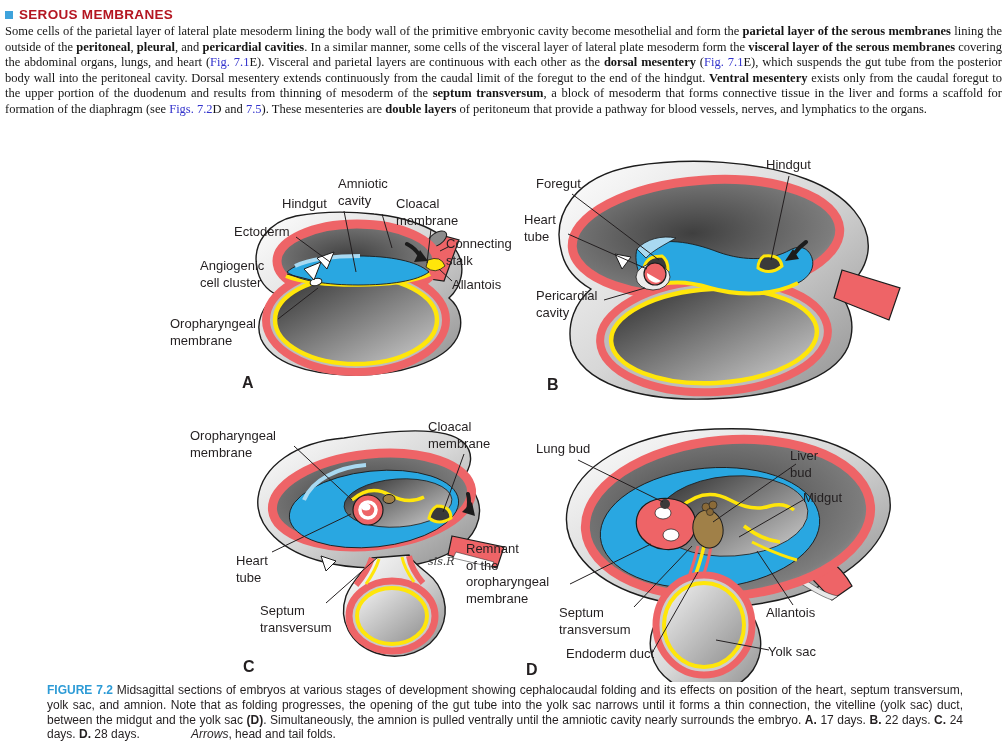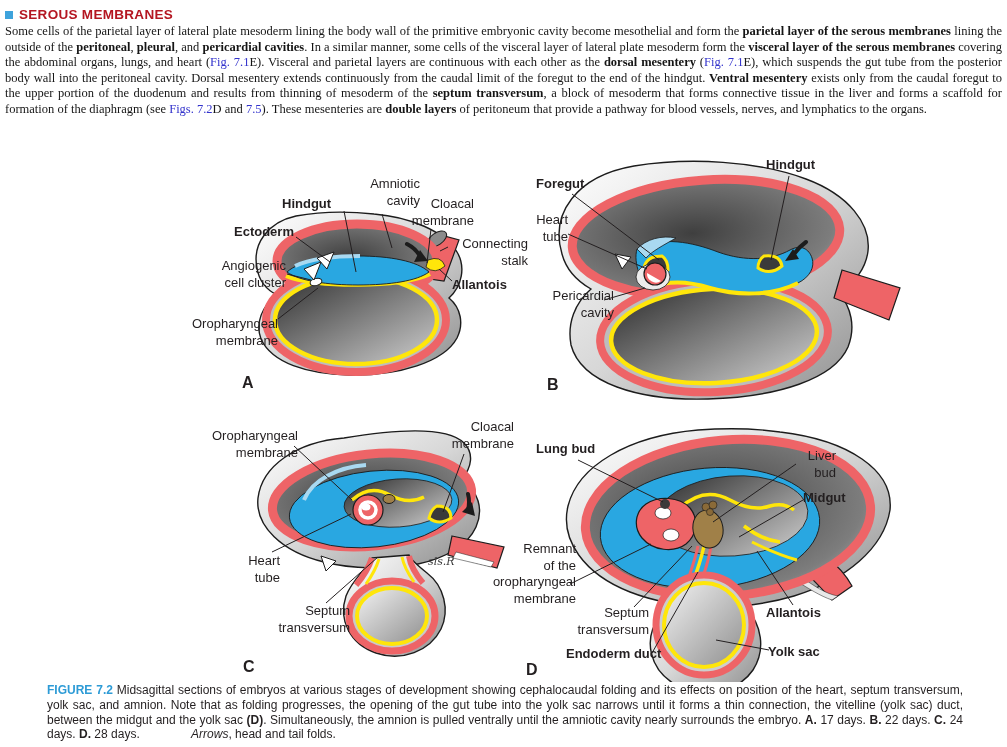--- a/index.html
+++ b/index.html
@@ -15,22 +15,22 @@
   .bodytext{position:absolute;left:5px;top:24px;width:997px;text-align:justify;
     font:12.5px/15.5px "Liberation Serif",serif;color:#151515;}
   .bodytext .b{font-weight:bold;margin-top:36px;}
   .l{color:var(--link-blue);}
   .i{font-style:italic;margin-left:48px;}
   .fb{color:var(--caption-blue);font-weight:bold;}
   .b{font-weight:bold;}
   .figure{position:absolute;left:0;top:148px;width:1007px;height:534px;}
   .figure svg{position:absolute;left:0;top:0;}
   .fl{position:absolute;font:13px/16.5px "Liberation Sans",sans-serif;color:var(--ink);
-    white-space:pre-line;text-align:right;}
-  .fl.la{text-align:right;font-weight:bold;}
+    white-space:pre-line;text-align:left;}
+  .fl.la{text-align:right;}
   .pl{position:absolute;font:bold 16px "Liberation Sans",sans-serif;color:var(--ink);}
   .sig{position:absolute;font:italic 11px "DejaVu Serif",serif;color:#3a3a3a;}
   .caption{position:absolute;left:47px;top:683px;width:916px;text-align:justify;
     font:12px/14.8px "Liberation Sans",sans-serif;color:var(--ink);}
   
   .sR{stroke:var(--fig-red);} .sY{stroke:var(--fig-yellow);} .sL{stroke:var(--fig-lightblue);}
   .sK{stroke:#1c1c1c;}
   .fr{fill:var(--fig-red);stroke:#1c1c1c;stroke-width:1.2;}
   .fbl{fill:var(--fig-blue);stroke:#1c1c1c;stroke-width:.9;}
   .fy{fill:var(--fig-yellow);stroke:#1c1c1c;stroke-width:.8;}

